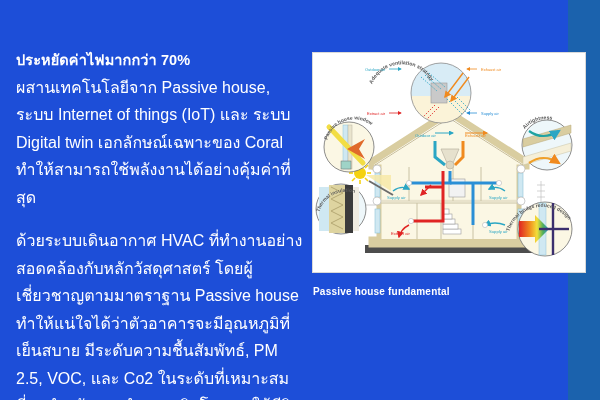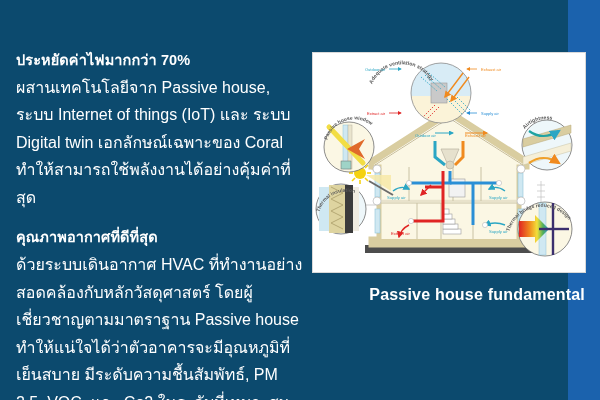--- a/index.html
+++ b/index.html
@@ -2,21 +2,21 @@
 <html><head>
 <meta charset="utf-8">
 <style>
   html,body{margin:0;padding:0;}
   body{
     width:600px;height:400px;overflow:hidden;
     background:#1b62ad;
     font-family:"Liberation Sans","DejaVu Sans",sans-serif;
     color:#ffffff;
   }
-  .slide{position:relative;width:568px;height:400px;background:#0c4a6e;}
+  .slide{position:relative;width:568px;height:400px;background:#1d4ed8;}
 
   
   .textcol{position:absolute;left:16px;top:50px;width:290px;}
   .headline{
     font-size:14.5px;font-weight:bold;line-height:1.5;
     margin:0 0 2px 0;letter-spacing:.1px;
   }
   .para{
     font-size:16px;line-height:1.72;margin:0;font-weight:normal;
   }
@@ -26,40 +26,39 @@
   
   .panel{
     position:absolute;left:313px;top:53px;width:272px;height:219px;
     background:#ffffff;
     box-shadow:0 0 0 1px #d9d9d9;
     overflow:hidden;
   }
   .panel svg{display:block;width:272px;height:219px;}
   .caption{
     position:absolute;left:313px;top:286px;width:272px;
-    text-align:right;font-size:16px;font-weight:bold;color:#ffffff;
+    text-align:left;font-size:10px;font-weight:bold;color:#ffffff;
     letter-spacing:.2px;
   }
 </style>
 </head>
 <body>
 
 <div class="slide">
 
   <div class="textcol">
 
     <div>
       <p class="headline">ประหยัดค่าไฟมากกว่า 70%</p>
       <p class="para">ผสานเทคโนโลยีจาก Passive house, ระบบ Internet of things (IoT) และ ระบบ Digital twin เอกลักษณ์เฉพาะของ Coral ทำให้สามารถใช้พลังงานได้อย่างคุ้มค่าที่สุด</p>
     </div>
 
     <div class="block-gap"></div>
 
     <div>
-      <p class="headline">คุณภาพอากาศที่ดีที่สุด</p>
       <p class="para">ด้วยระบบเดินอากาศ HVAC ที่ทำงานอย่างสอดคล้องกับหลักวัสดุศาสตร์ โดยผู้เชี่ยวชาญตามมาตราฐาน Passive house ทำให้แน่ใจได้ว่าตัวอาคารจะมีอุณหภูมิที่เย็นสบาย มีระดับความชื้นสัมพัทธ์, PM 2.5, VOC, และ Co2 ในระดับที่เหมาะสมที่สุดสำหรับการทำงาน เติบโต และใช้ชีวิต</p>
     </div>
 
     <div class="block-gap-sm"></div>
 
 
   </div>
 
   <div class="panel">
     <svg viewBox="0 0 272 219" xmlns="http://www.w3.org/2000/svg">

